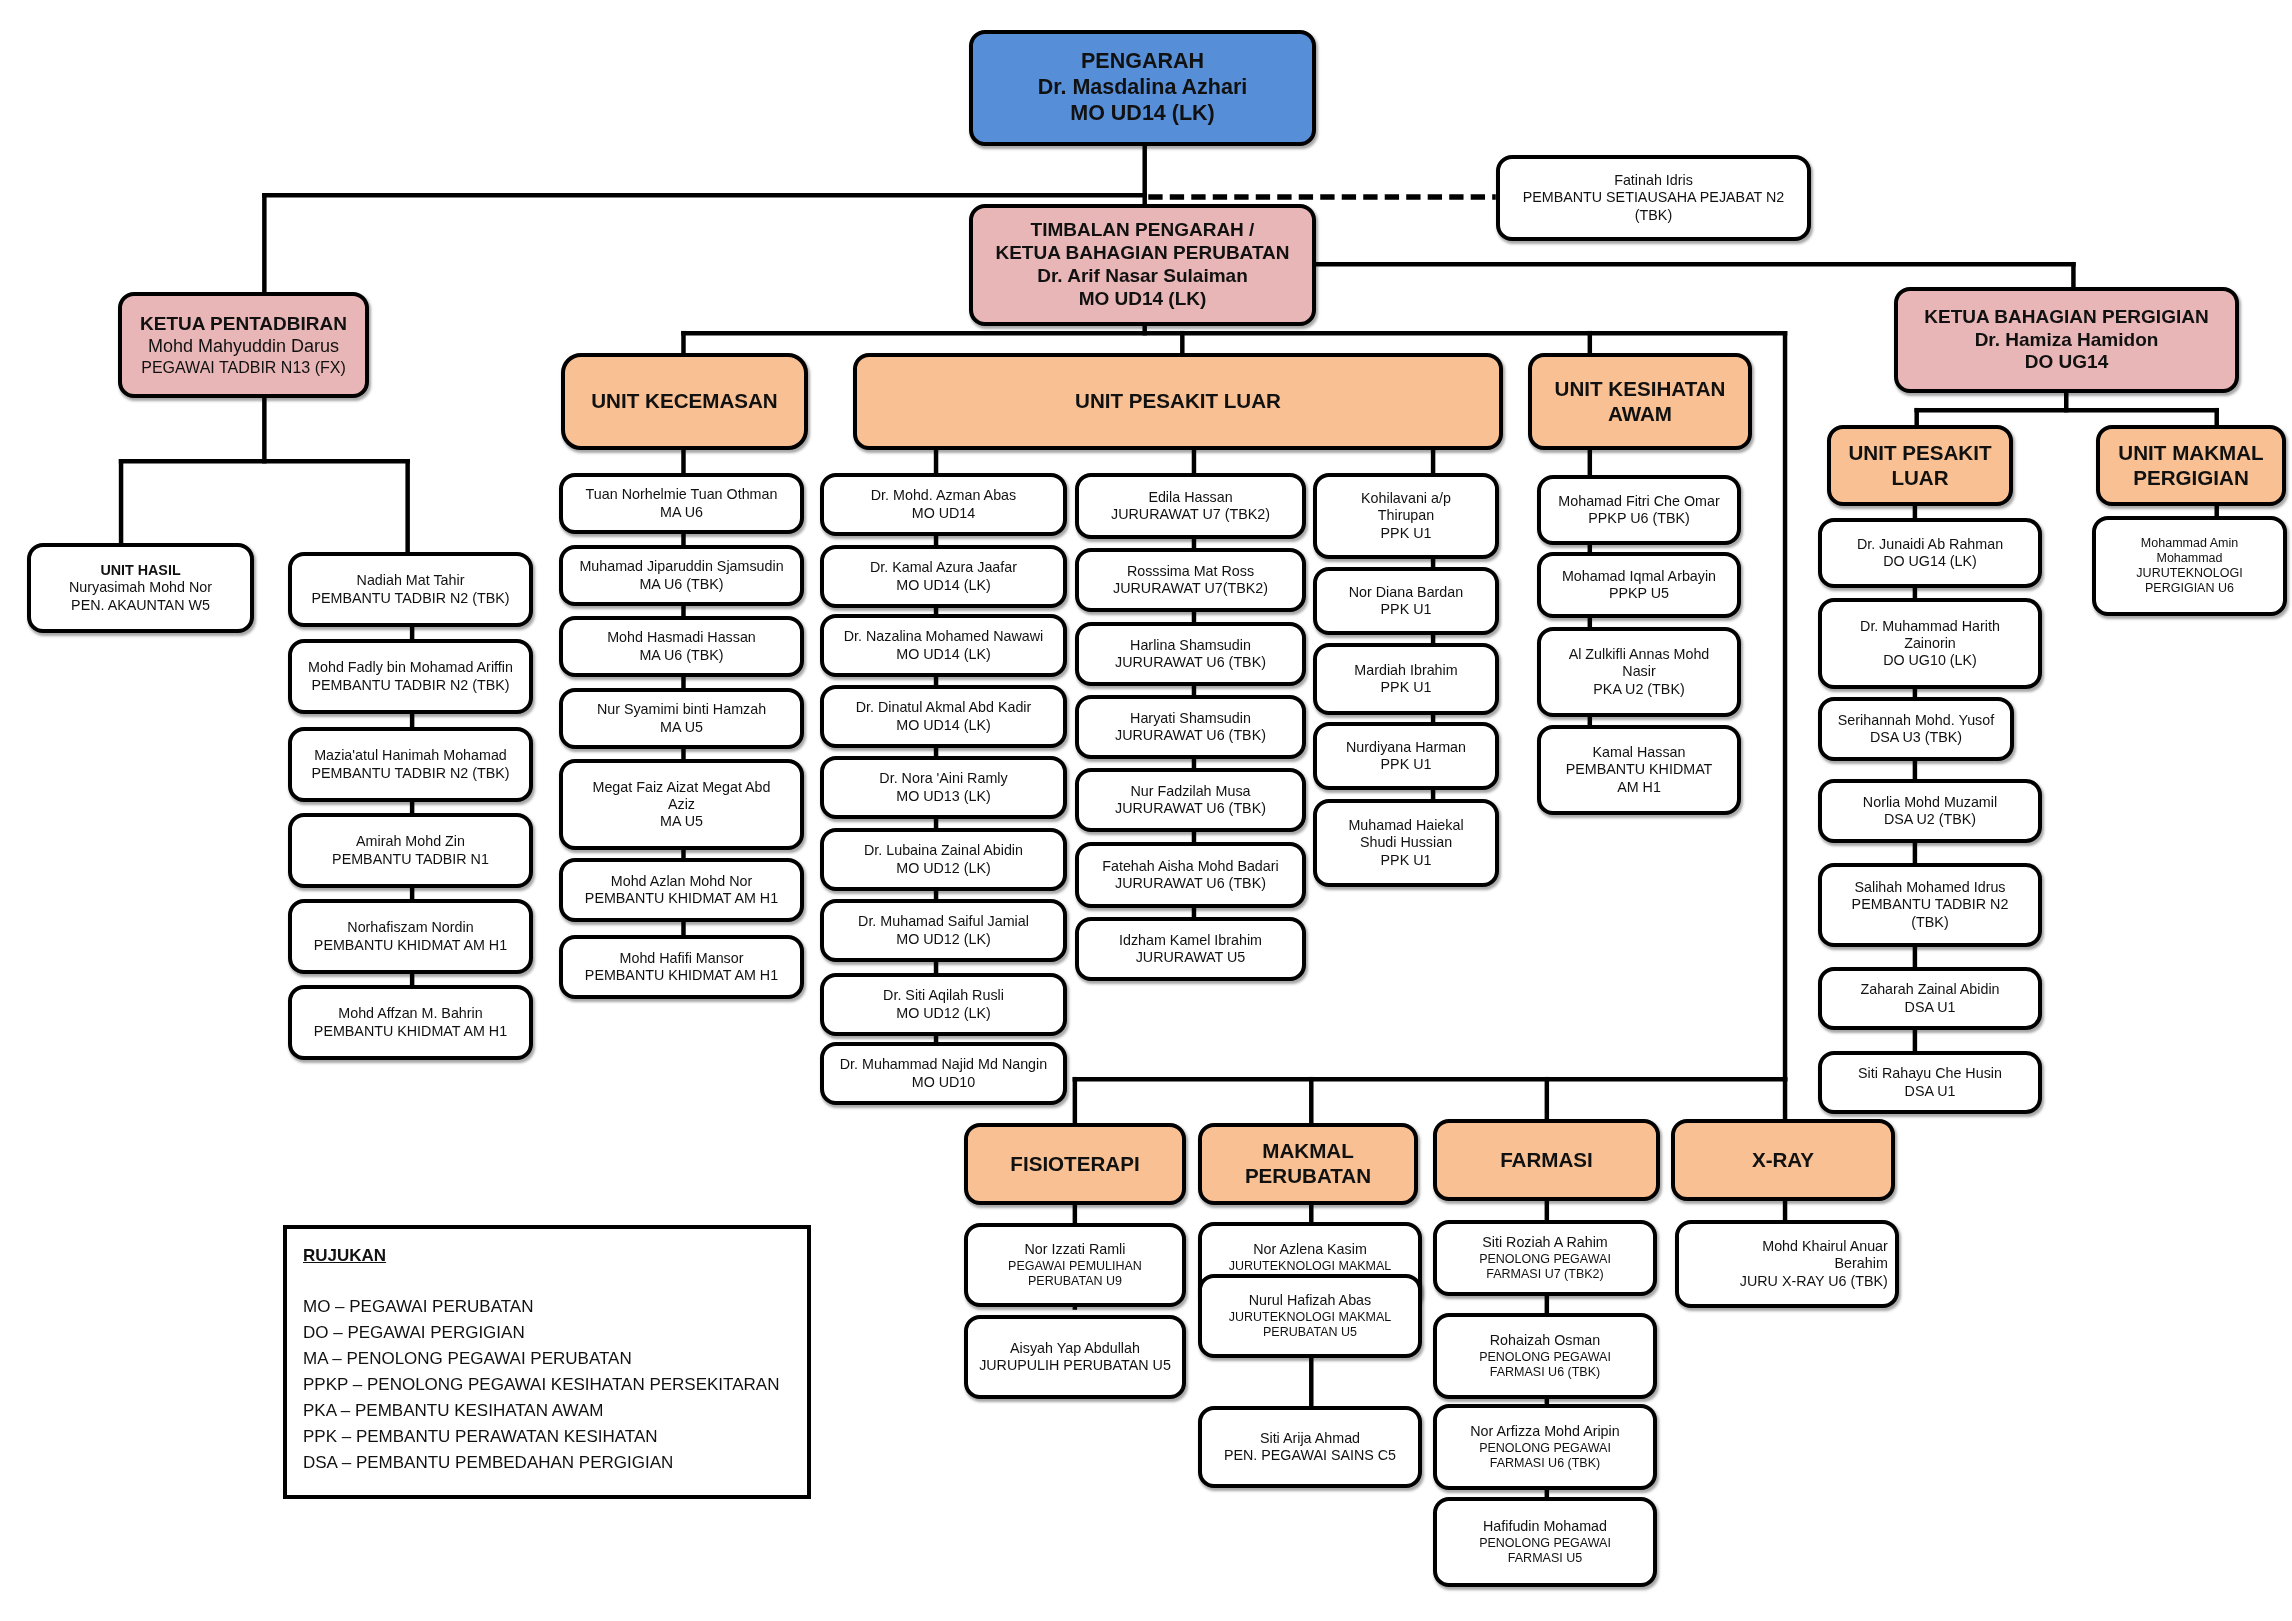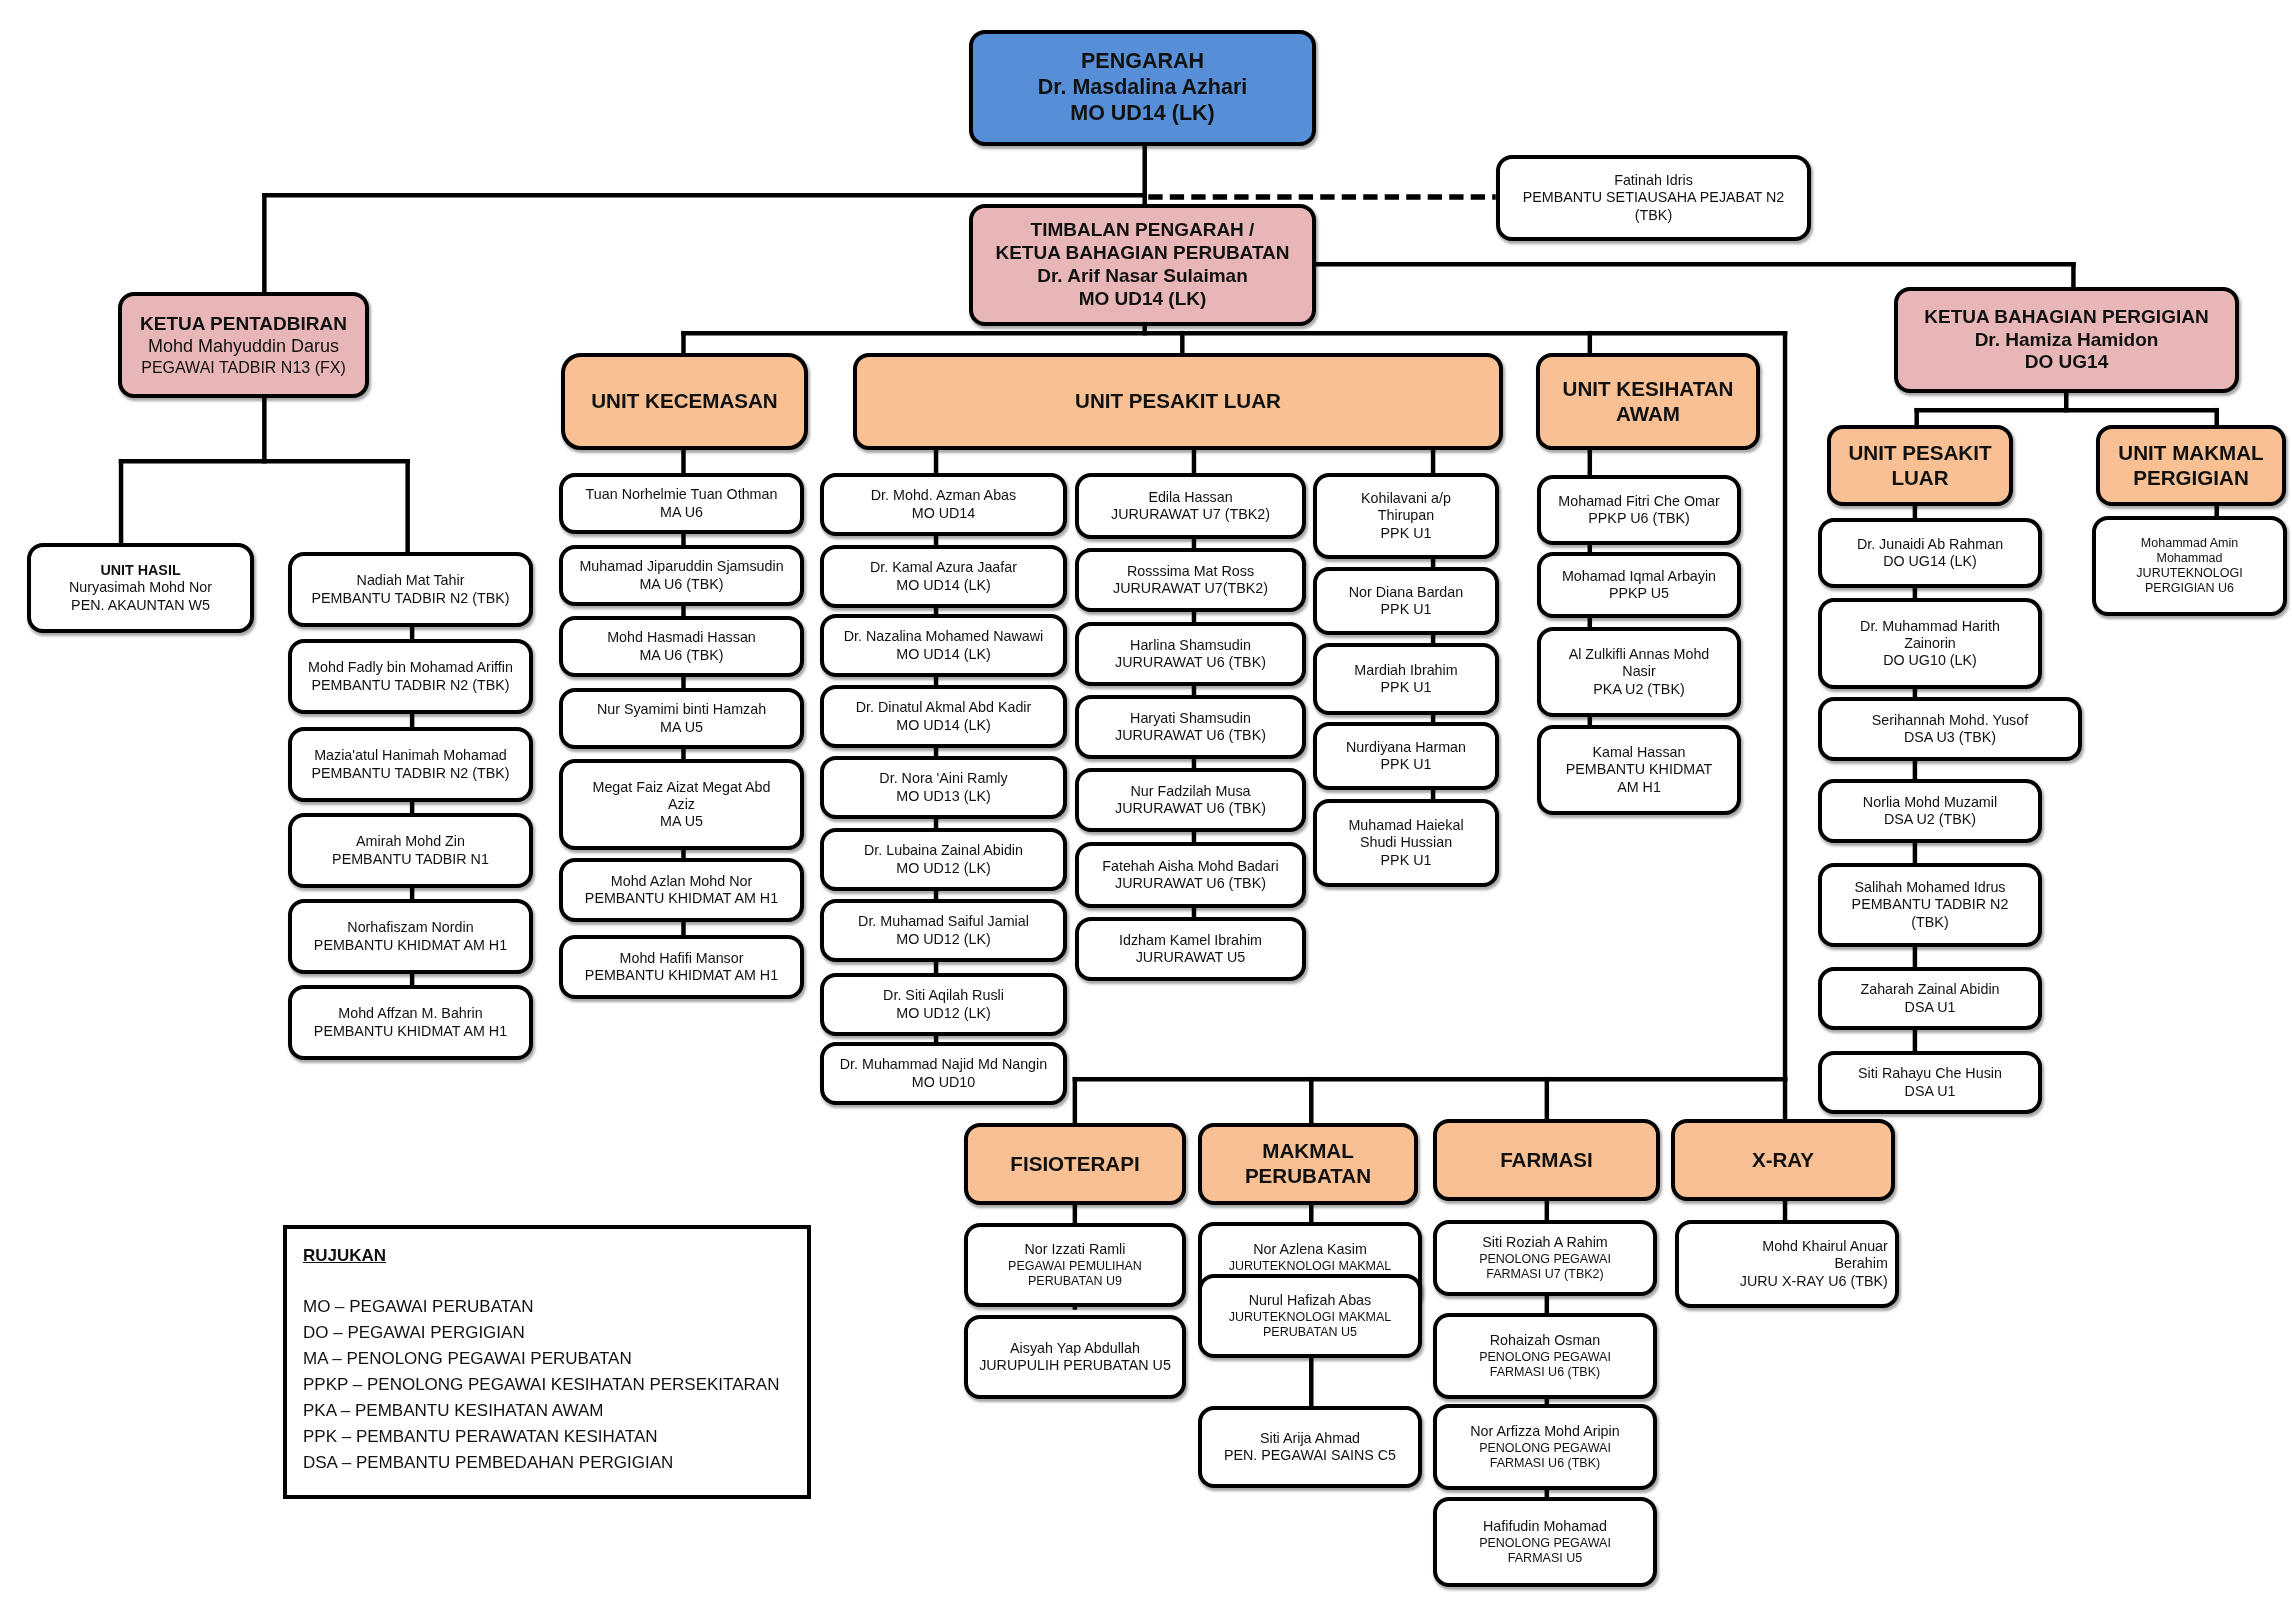--- a/index.html
+++ b/index.html
@@ -124,21 +124,21 @@
 <div class="box orange" style="left:2096px;top:425px;width:190px;height:81px;">
   <span class="t-unit">UNIT MAKMAL PERGIGIAN</span>
 </div>
 
 <div class="box orange" style="left:561px;top:353px;width:247px;height:97px;border-radius:20px;">
   <span class="t-unit">UNIT KECEMASAN</span>
 </div>
 <div class="box orange" style="left:853px;top:353px;width:650px;height:97px;">
   <span class="t-unit">UNIT PESAKIT LUAR</span>
 </div>
-<div class="box orange" style="left:1528px;top:353px;width:224px;height:97px;margin-left:8px;">
+<div class="box orange" style="left:1528px;top:353px;width:224px;height:97px;">
   <span class="t-unit">UNIT KESIHATAN AWAM</span>
 </div>
 
 <div class="box orange" style="left:964px;top:1123px;width:222px;height:82px;">
   <span class="t-unit">FISIOTERAPI</span>
 </div>
 <div class="box orange" style="left:1198px;top:1123px;width:220px;height:82px;">
   <span class="t-unit">MAKMAL PERUBATAN</span>
 </div>
 <div class="box orange" style="left:1433px;top:1119px;width:227px;height:82px;">
@@ -318,21 +318,21 @@
   </div>
 <div class="box" style="left: 1818px; top: 518px; width: 224px; height: 70px;">
     <span class="staff">Dr. Junaidi Ab Rahman</span>
     <span class="staff">DO UG14 (LK)</span>
   </div>
 <div class="box" style="left: 1818px; top: 598px; width: 224px; height: 91px;">
     <span class="staff">Dr. Muhammad Harith</span>
     <span class="staff">Zainorin</span>
     <span class="staff">DO UG10 (LK)</span>
   </div>
-<div class="box" style="left: 1818px; top: 697px; width: 264px; height: 64px;">
+<div class="box" style="left: 1818px; top: 697px; width: 196px; height: 64px;">
     <span class="staff">Serihannah Mohd. Yusof</span>
     <span class="staff">DSA U3 (TBK)</span>
   </div>
 <div class="box" style="left: 1818px; top: 779px; width: 224px; height: 64px;">
     <span class="staff">Norlia Mohd Muzamil</span>
     <span class="staff">DSA U2 (TBK)</span>
   </div>
 <div class="box" style="left: 1818px; top: 863px; width: 224px; height: 84px;">
     <span class="staff">Salihah Mohamed Idrus</span>
     <span class="staff">PEMBANTU TADBIR N2</span>

